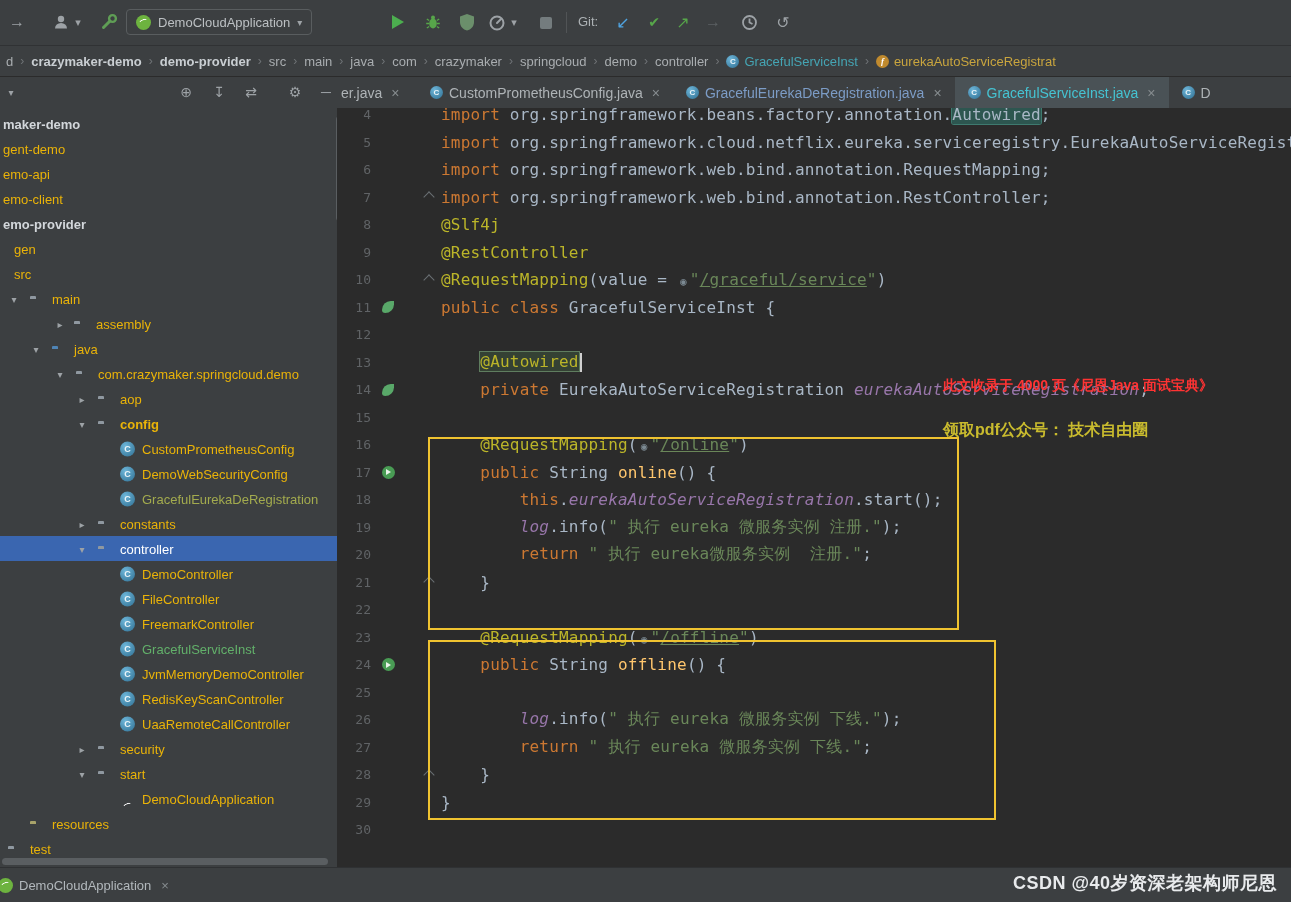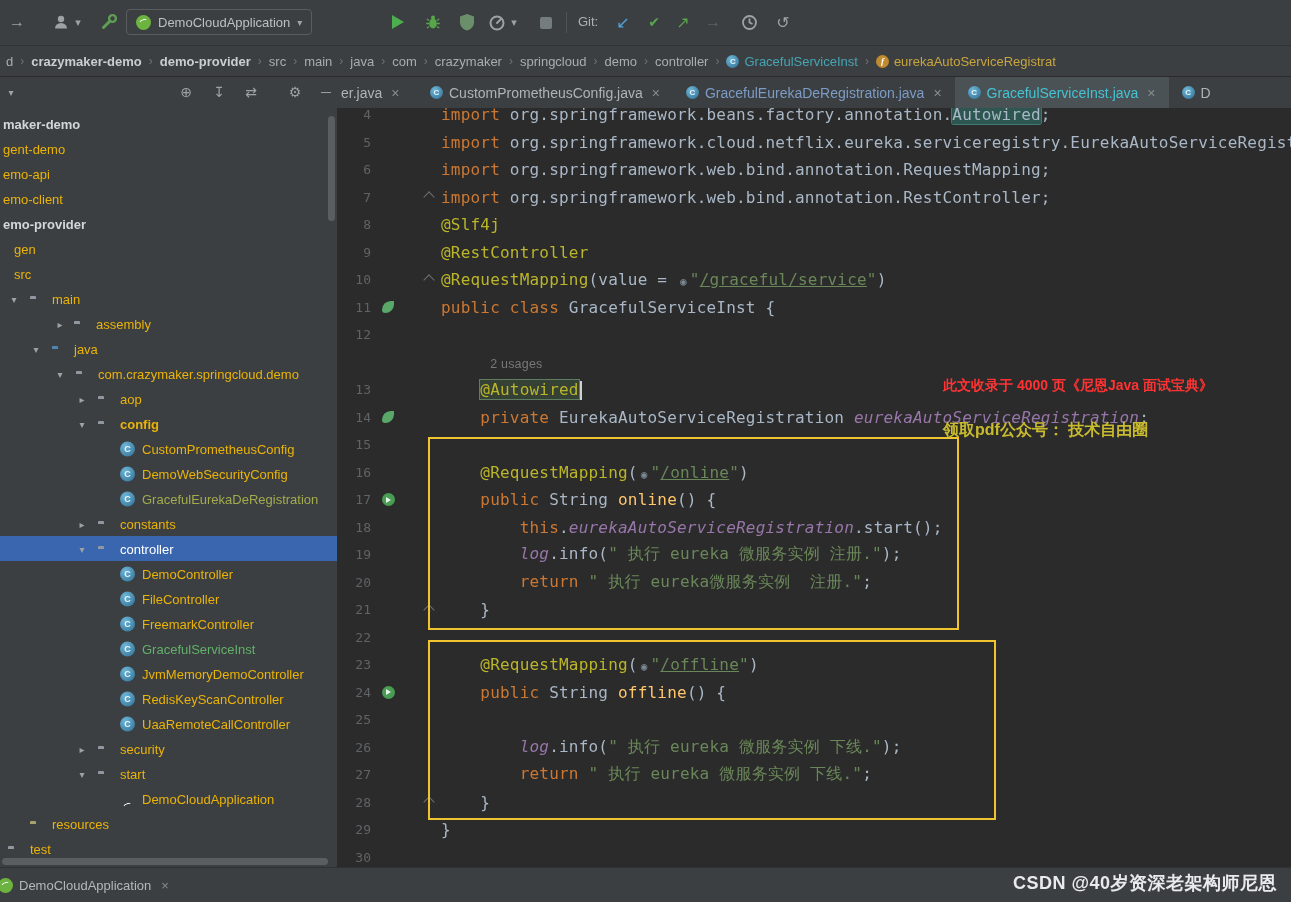--- a/index.html
+++ b/index.html
@@ -34,21 +34,21 @@
        color:#9da2a6;font-size:14px;}
   .tabs{position:absolute;left:337px;top:0;right:0;height:31px;display:flex;overflow:hidden;}
   .tab{display:flex;align-items:center;gap:6px;padding:0 13px;font-size:14px;color:#aeb3b6;flex:none;height:31px;box-sizing:border-box;}
   .tab .x{color:#878d90;font-size:14px;margin-left:3px;}
   .tab.active{background:#4a5256;color:var(--c-tab_active);}
   .tab.modified{color:var(--c-vcs_modified);}
   .tab.first{width:80px;overflow:hidden;padding-left:4px;}
   .tab.partial{padding-right:0;}
 
   
-  .panel{position:absolute;left:0;top:108px;width:337px;bottom:34px;background:var(--syn-panel_bg);overflow:hidden;}
+  .panel{position:absolute;left:0;top:108px;width:337px;bottom:34px;background:var(--syn-panel_bg);overflow:hidden;padding-left:8px;}
   #tree{position:absolute;left:0;top:3px;right:0;bottom:0;}
   .trow{position:absolute;left:0;height:25px;width:100%;}
   .trow .lbl{position:absolute;top:50%;transform:translateY(-50%);font-size:13px;color:#eab308;white-space:nowrap;}
   .trow .lbl.b{font-weight:bold;color:#d3d7db;}
   .trow.sel{background:var(--c-selection);}
   .trow.sel .lbl{color:#fff;}
   .arr{position:absolute;top:50%;transform:translateY(-50%);width:12px;text-align:center;font-size:10px;color:#9da2a6;}
   .ticn{position:absolute;top:50%;transform:translateY(-50%);}
   .vscroll{position:absolute;right:2px;top:8px;width:7px;height:105px;background:#5a5e61;border-radius:4px;}
   .hscroll{position:absolute;left:2px;bottom:3px;height:7px;width:326px;background:#5a5e61;border-radius:4px;}
@@ -395,26 +395,20 @@
           <span class="fslot"></span>
           <span class="ctext"><span class="tk-kw">public </span><span class="tk-kw">class </span><span class="tk-pln">GracefulServiceInst {</span></span>
         </div>
         <div class="crow">
           <span class="lnum">12</span>
           <span class="gslot"></span>
           <span class="fslot"></span>
           <span class="ctext"></span>
         </div>
         <div class="crow">
-          <span class="lnum"></span>
-          <span class="gslot"></span>
-          <span class="fslot"></span>
-          <span class="ctext"><span class="tk-pln">     </span><span class="tk-hint">2 usages</span></span>
-        </div>
-        <div class="crow">
           <span class="lnum">13</span>
           <span class="gslot"></span>
           <span class="fslot"></span>
           <span class="ctext"><span class="tk-pln">    </span><span class="tk-ann tk-box">@Autowired</span><span class="tk-caret"></span></span>
         </div>
         <div class="crow">
           <span class="lnum">14</span>
           <span class="gslot">
             <span class="g-bean"></span>
           </span>

